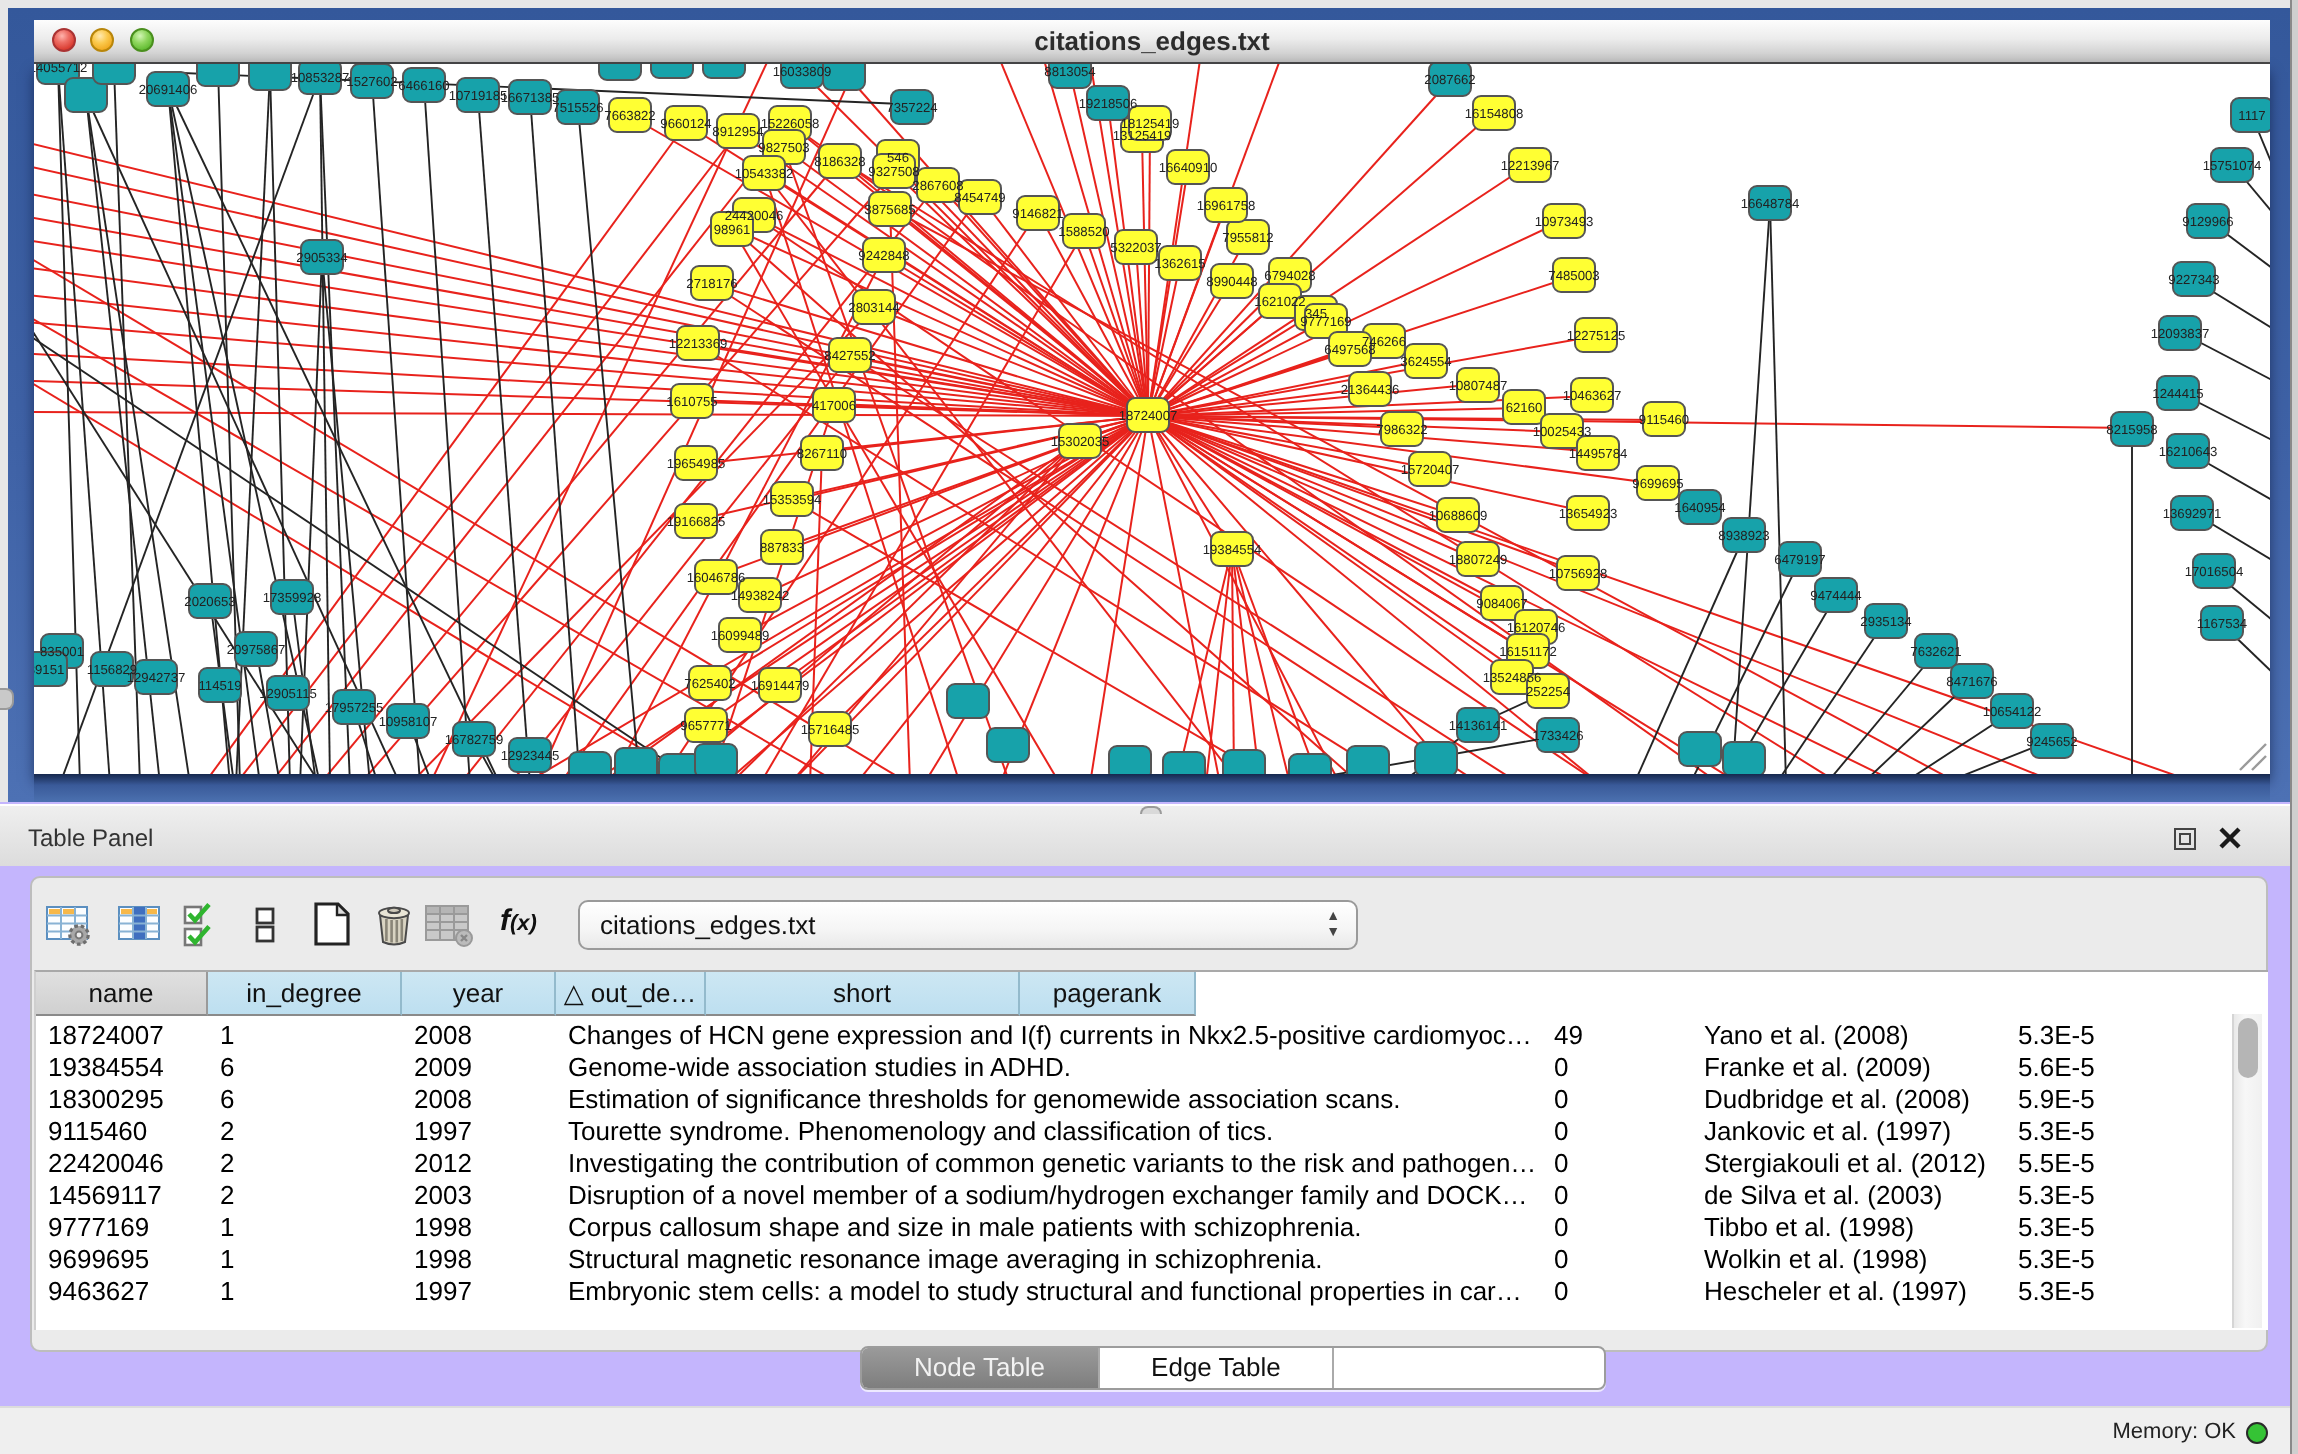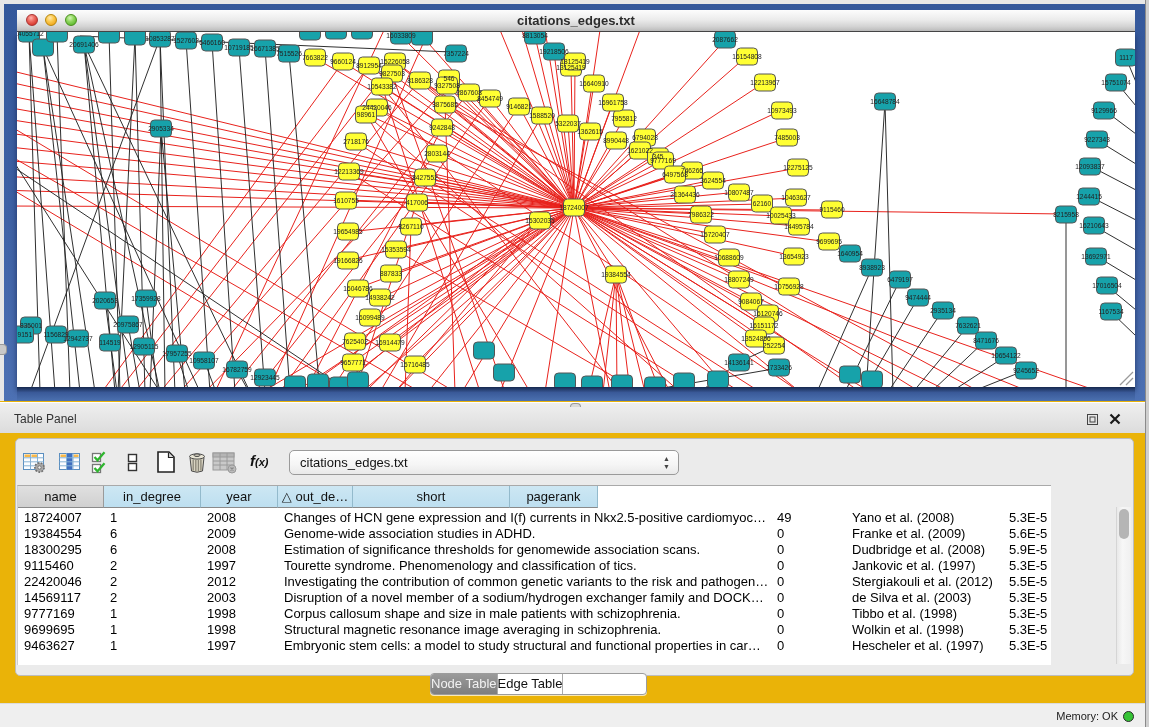--- a/index.html
+++ b/index.html
@@ -10,51 +10,51 @@
 #titlebar { position:absolute; left:0; top:0; right:0; height:22px;
   background:linear-gradient(180deg,#fdfdfd 0%,#ececec 45%,#d2d2d2 80%,#bdbdbd 100%);
   border-bottom:1px solid #474747; }
 #titlebar .title { position:absolute; left:0; right:0; top:3px; text-align:center;
   font-size:13px; font-weight:bold; color:#2c2c2c; }
 .tl { position:absolute; top:4px; width:12px; height:12px; border-radius:50%; }
 #tl-r { left:9px; background:radial-gradient(circle at 40% 30%, #ffb3ac 0%, #ee6f66 35%, #d93b30 75%, #b4271d 100%); border:0.5px solid #a33; }
 #tl-y { left:28px; background:radial-gradient(circle at 40% 30%, #ffe9b0 0%, #fbc94d 40%, #f0a71d 80%, #c98a12 100%); border:0.5px solid #b8860b; }
 #tl-g { left:48px; background:radial-gradient(circle at 40% 30%, #d2f5b5 0%, #8fd65e 40%, #5db92e 80%, #44961d 100%); border:0.5px solid #4a8f1e; }
 #canvas { position:absolute; left:0; top:22px; right:0; bottom:0; background:#fff; overflow:hidden; box-shadow:0 4px 6px rgba(5,15,45,.55); }
-#tablepanel { position:absolute; left:0; top:401px; width:1145px; height:326px; background:#eab308; }
+#tablepanel { position:absolute; left:0; top:401px; width:1145px; height:326px; background:#c4b5fd; }
 #tp-head { position:absolute; left:0; top:1px; width:100%; height:31px;
   background:linear-gradient(180deg,#efefef,#dcdcdc); border-top:1px solid #fff; }
 #tp-head .t { position:absolute; left:14px; top:9px; font-size:12px; color:#333; }
 #tp-box { position:absolute; left:15px; top:37px; width:1119px; height:238px;
   background:#ebebeb; border:1px solid #bdbdbd; border-radius:5px;padding-left:46px; }
 #toolbar { position:absolute; left:4px; top:9px; height:28px; width:100%; }
 .ticon { position:absolute; top:2px; }
 #dropdown { position:absolute; left:269px; top:2px; width:390px; height:25px; background:linear-gradient(180deg,#ffffff,#f5f5f5 60%,#e9e9e9);
   border:1px solid #9a9a9a; border-radius:5px; font-size:13px; color:#111; line-height:23px;
   padding-left:10px; }
 #dropdown .arr { position:absolute; right:8px; top:4px; font-size:7px; color:#444; line-height:8px; }
-#tbl { position:absolute; left:1px; top:46px; width:1034px; height:180px; background:#fff;
+#tbl { position:absolute; left:1px; top:46px; width:1117px; height:180px; background:#fff;
   border-top:1px solid #a9a9a9; border-left:1px solid #cfcfcf; overflow:hidden; }
 #thead { position:absolute; left:0; top:0; height:22px; display:flex; font-size:13px; color:#111; }
 #thead div { height:22px; line-height:21px; text-align:center; overflow:hidden; white-space:nowrap;
   background:linear-gradient(180deg,#cde7f3,#bddff0); border-right:1px solid #93bacc;
   border-bottom:1px solid #8a8a8a; box-sizing:border-box; }
 #thead div.c1 { background:linear-gradient(180deg,#e0e0e0,#d0d0d0); border-right:1px solid #9a9a9a; }
 table { position:absolute; left:0; top:23px; border-collapse:collapse; table-layout:fixed;
   width:1073px; font-size:13px; }
 td { height:16px; padding:0 0 0 6px; color:#000; white-space:nowrap; overflow:hidden; }
 .c1{width:86px} .c2{width:97px} .c3{width:77px} .c4{width:493px} .c5{width:75px}
 .c6{width:157px} .c7{width:88px}
 #vscroll { position:absolute; right:2px; top:68px; width:15px; height:157px;
   background:linear-gradient(90deg,#e9e9e9,#f7f7f7 40%,#f0f0f0); border-left:1px solid #d5d5d5; }
 #vthumb { position:absolute; left:2px; top:2px; width:10px; height:30px; background:#b5b5b5; border-radius:5px; }
 #tabs { position:absolute; left:430px; top:272px; height:22px; display:flex;
   border:1px solid #9c9c9c; border-radius:4px; overflow:hidden; background:#fff;
   box-shadow:0 1px 0 rgba(255,255,255,.7); }
-#tabs div { font-size:13px; line-height:20px; padding:0 0; color:#111; border-right:1px solid #aaa; }
+#tabs div { font-size:13px; line-height:20px; padding:0 26px; color:#111; border-right:1px solid #aaa; }
 #tabs div:last-child { border-right:none;margin-top:48px; }
 #tabs .sel { background:linear-gradient(180deg,#9a9a9a,#7e7e7e); color:#f2f2f2; }
 #memok { position:absolute; right:27px; top:309px; font-size:11px; color:#222; }
 #memdot { position:absolute; right:11px; top:310px; width:11px; height:11px; border-radius:50%;
   background:#35c335; border:1.2px solid #2a2a2a; }
 #rstrip { position:absolute; right:0; top:0; width:4px; height:727px; background:#cfcfcf;
   border-left:1px solid #8a8a8a; }
 .panicon { position:absolute; top:12px; font-size:12px; color:#222; }
 </style></head>
 <body>

